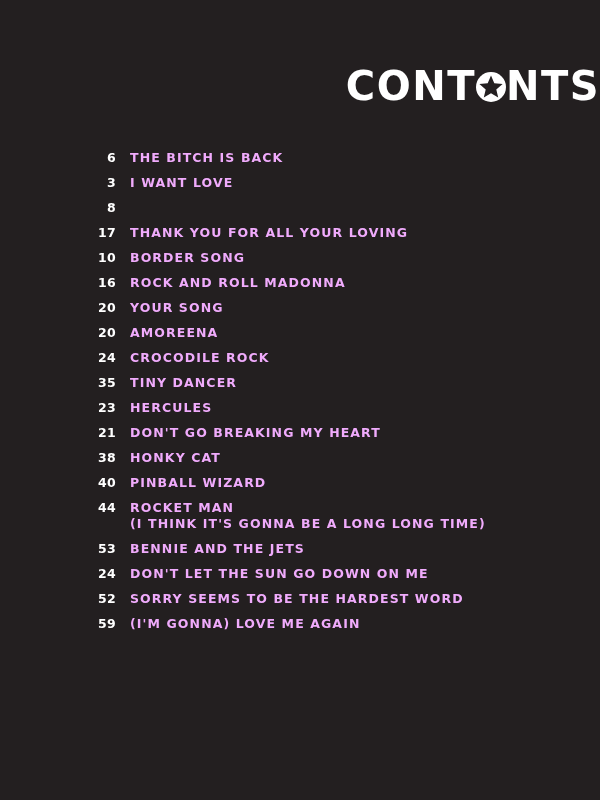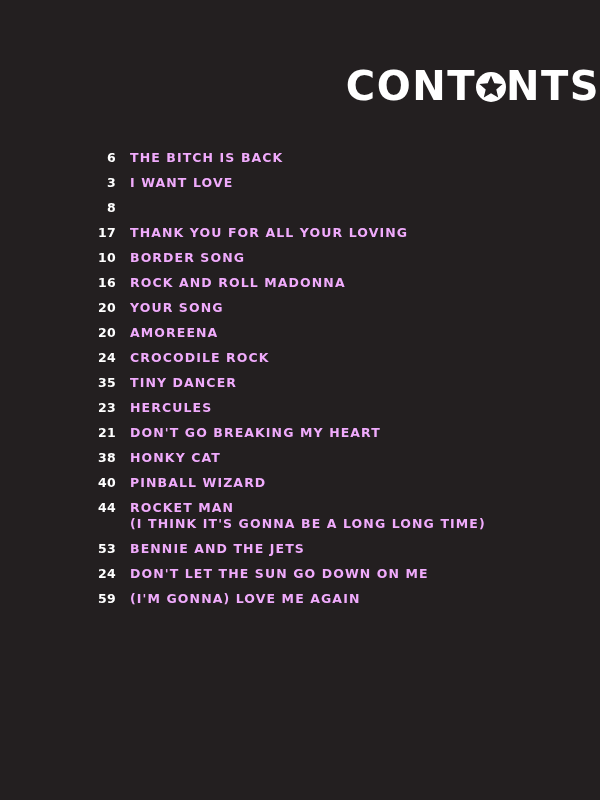--- a/index.html
+++ b/index.html
@@ -161,18 +161,22 @@
     </div>
     <div class="toc-row">
       <div class="toc-num">53</div>
       <div class="toc-title">Bennie And The Jets</div>
     </div>
     <div class="toc-row">
       <div class="toc-num">24</div>
       <div class="toc-title">Don't Let The Sun Go Down On Me</div>
     </div>
     <div class="toc-row">
+      <div class="toc-num">52</div>
+      <div class="toc-title">Sorry Seems To Be The Hardest Word</div>
+    </div>
+    <div class="toc-row">
       <div class="toc-num">59</div>
       <div class="toc-title">(I'm Gonna) Love Me Again</div>
     </div>
 
   </div>
 </div>
 
 </body></html>

